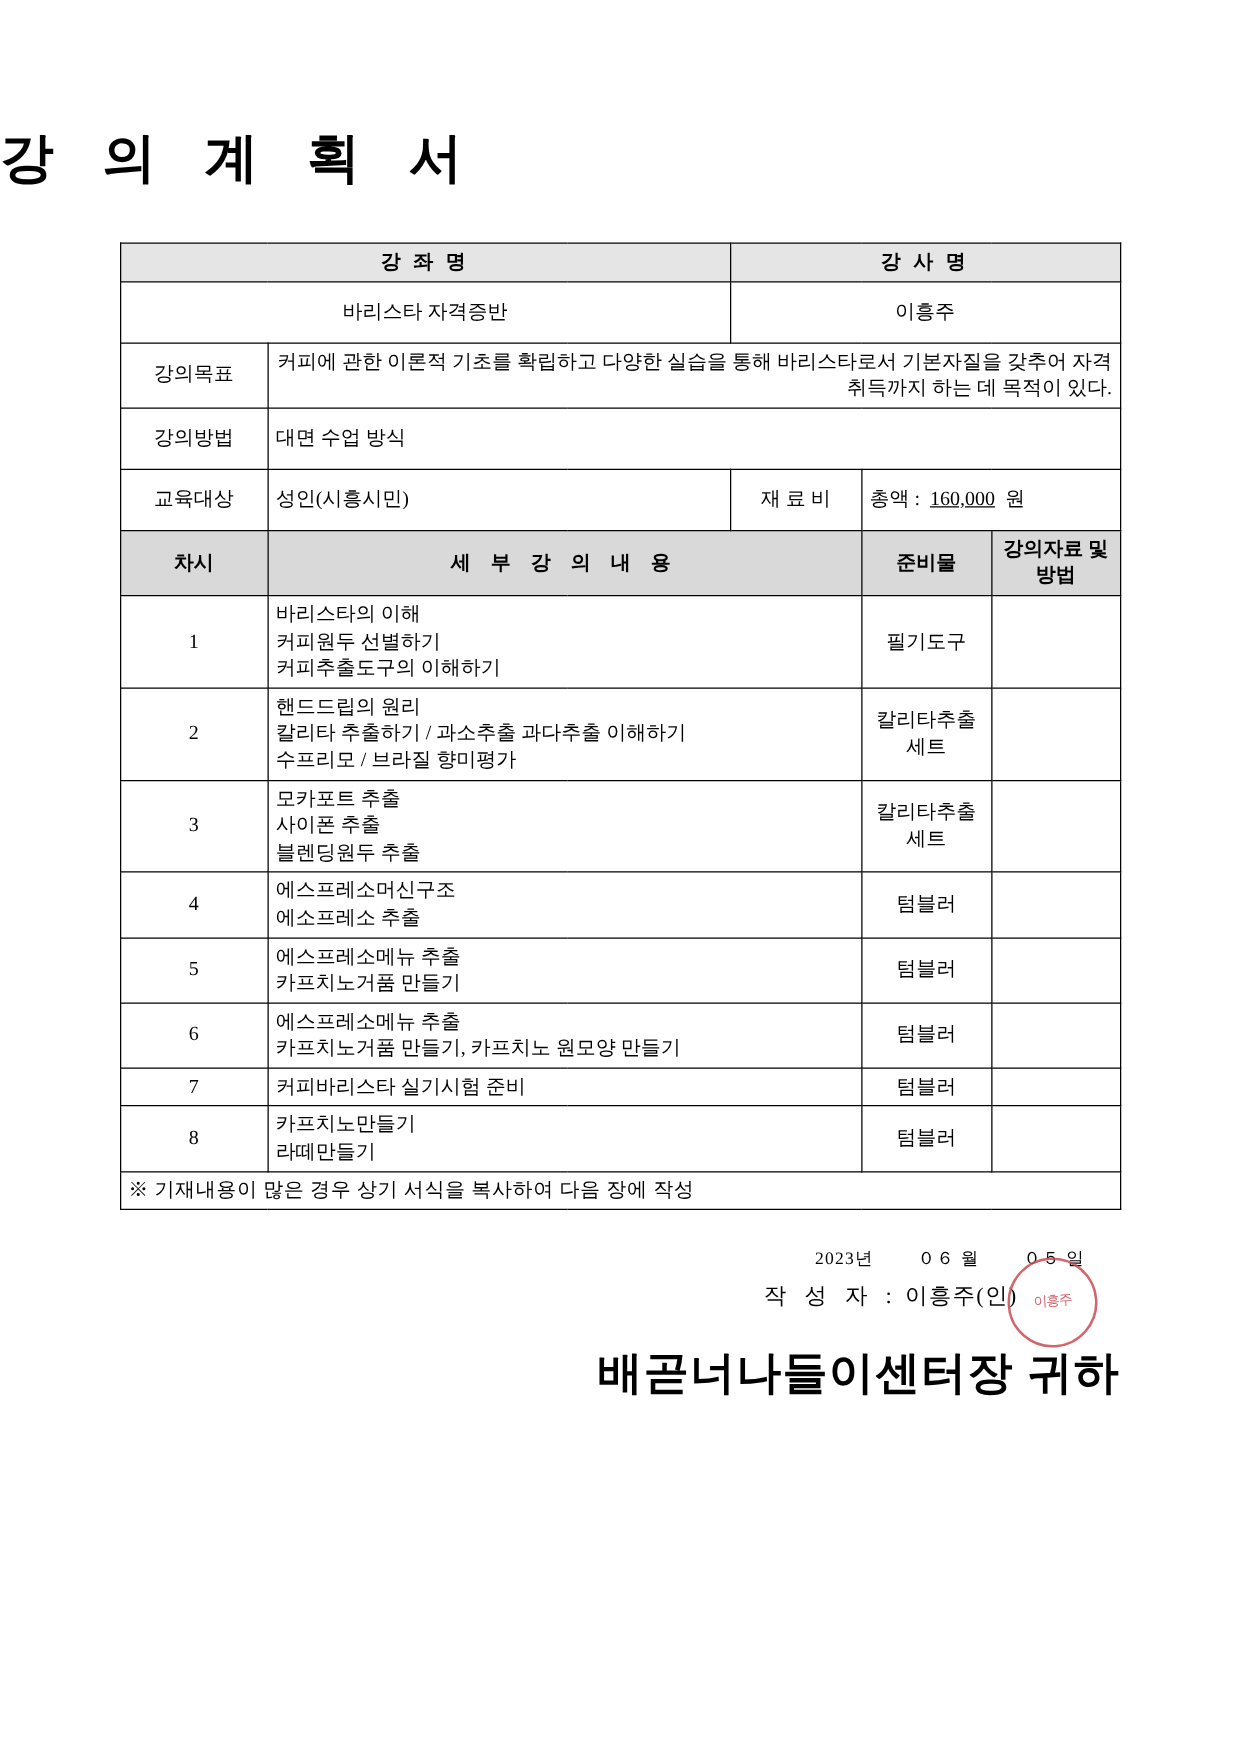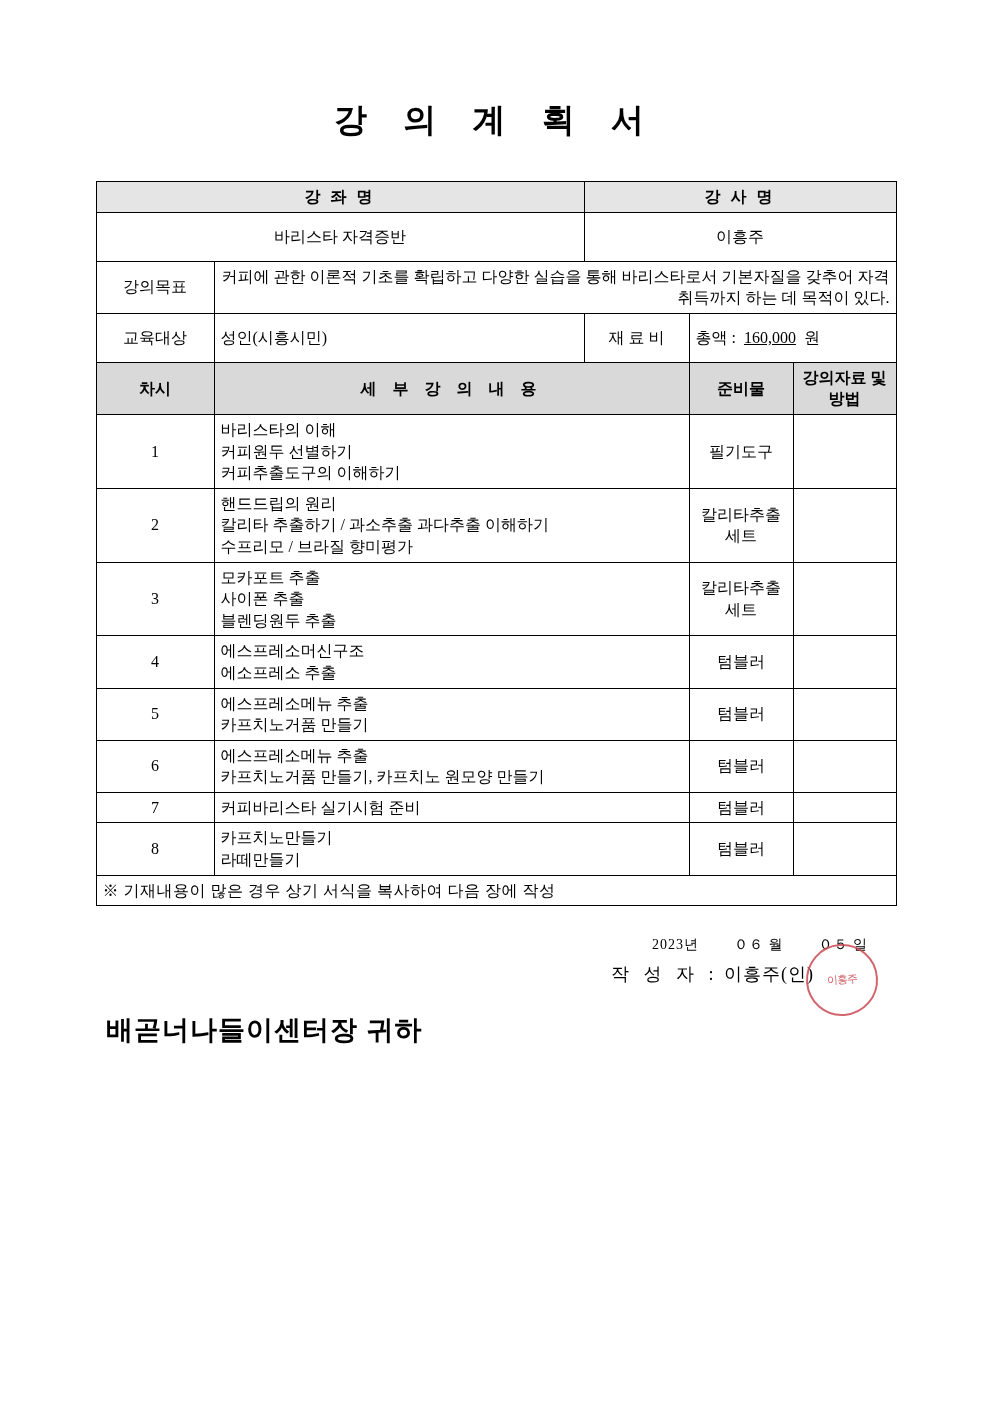--- a/index.html
+++ b/index.html
@@ -15,22 +15,21 @@
     position: relative;
   }
   .page {
     position: relative;
     width: 992px;
     height: 1403px;
     box-sizing: border-box;
     padding: 0;
   }
   .doc-title {
-    text-align: center;
-    font-size: 33px;
+    font-size: 43px;
     font-weight: bold;
     letter-spacing: 14px;
     margin-top: 98px;
     margin-bottom: 0;
     font-family: "Liberation Serif", serif;
   }
   table.main {
     border-collapse: collapse;
     width: 800px;
     margin: 38px auto 0 auto;
@@ -135,26 +134,27 @@
     text-align: center;
     display: flex;
     align-items: center;
     justify-content: center;
     opacity: 0.85;
     transform: rotate(-4deg);
     font-family: "Liberation Serif", serif;
     letter-spacing: -1px;
   }
   .addressee {
-    font-size: 27px;
+    font-size: 36px;
     font-weight: bold;
     letter-spacing: 1px;
     margin-top: 26px;
     padding-left: 10px;
     font-family: "Liberation Sans", sans-serif;
+    text-align: right;
   }
 </style>
 </head>
 <body>
 
 <div class="page">
 
   <div class="doc-title">강 의 계 획 서</div>
 
   <table class="main">
@@ -178,20 +178,24 @@
         <td class="c-center tall" colspan="4">바리스타 자격증반</td>
         <td class="c-center tall" colspan="3">이흥주</td>
       </tr>
 
 
       <tr>
         <td class="lbl">강의목표</td>
         <td class="goal-text" colspan="6">커피에 관한 이론적 기초를 확립하고 다양한 실습을 통해 바리스타로서 기본자질을 갖추어 자격취득까지 하는 데 목적이 있다.</td>
       </tr>
 
+      <tr>
+        <td class="lbl tall">강의방법</td>
+        <td class="c-left tall" colspan="6">대면 수업 방식</td>
+      </tr>
 
 
 
       <tr>
         <td class="lbl tall">교육대상</td>
         <td class="c-left tall" colspan="3">성인(시흥시민)</td>
         <td class="c-center tall">재 료 비</td>
         <td class="c-left tall" colspan="2">
           <span>총액 :</span>
           <span class="underline-amount">160,000</span>

